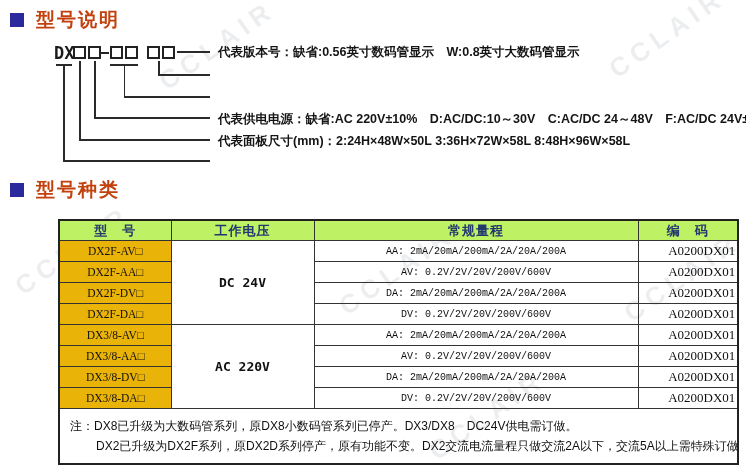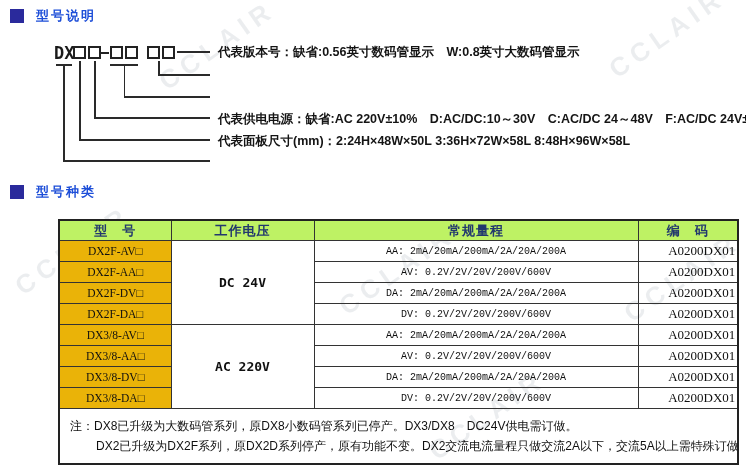--- a/index.html
+++ b/index.html
@@ -3,21 +3,21 @@
 <meta charset="utf-8">
 <style>
   html,body{margin:0;padding:0;background:#e8e8e8;}
   .page{
     position:relative;width:746px;height:476px;background:#ffffff;
     font-family:"Liberation Sans", sans-serif;color:#111;overflow:hidden;
   }
   
   .sec-title{position:absolute;left:10px;display:flex;align-items:center;gap:12px;}
   .sec-bullet{width:14px;height:14px;background:#2a2a9c;display:inline-block;}
-  .sec-label{font-size:13px;font-weight:bold;color:#1d4ed8;letter-spacing:2px;}
+  .sec-label{font-size:19px;font-weight:bold;color:#c2410c;letter-spacing:2px;}
   
   .dx-prefix{position:absolute;left:54px;top:43px;font-size:17px;font-weight:bold;color:#1a1a1a;
     font-family:"DejaVu Sans Mono", monospace;}
   .mbox{position:absolute;width:13px;height:13px;border:2px solid #222;box-sizing:border-box;top:46px;background:#fff;}
   .mdash{position:absolute;background:#222;height:2px;width:8px;top:52px;}
   .dline{position:absolute;background:#2a2a2a;}
   .legend-item{position:absolute;left:218px;width:525px;font-size:12.5px;font-weight:600;
     color:#141414;white-space:nowrap;}
   
   .model-table{position:absolute;left:58px;top:219px;border-collapse:collapse;table-layout:fixed;
@@ -80,21 +80,21 @@
   <div class="dline" style="left:79px;top:139px;width:131px;height:1.5px;"></div>
 
   <div class="dline" style="left:56px;top:64px;width:16px;height:1.5px;"></div>
   <div class="dline" style="left:63px;top:64px;width:1.5px;height:97px;"></div>
   <div class="dline" style="left:63px;top:160px;width:147px;height:1.5px;"></div>
 
   <div class="legend-item" style="top:44px;">代表版本号：缺省:0.56英寸数码管显示　W:0.8英寸大数码管显示</div>
   <div class="legend-item" style="top:111px;">代表供电电源：缺省:AC 220V±10%　D:AC/DC:10～30V　C:AC/DC 24～48V　F:AC/DC 24V±5%</div>
   <div class="legend-item" style="top:133px;">代表面板尺寸(mm)：2:24H×48W×50L 3:36H×72W×58L 8:48H×96W×58L</div>
 
-  <div class="sec-title" style="top:183px;">
+  <div class="sec-title" style="top:177px;">
     <span class="sec-bullet"></span>
     <span class="sec-label">型号种类</span>
   </div>
 
   <table class="model-table">
     <colgroup>
       <col style="width:112px">
         <col style="width:143px">
         <col style="width:324px">
         <col style="width:100px">

